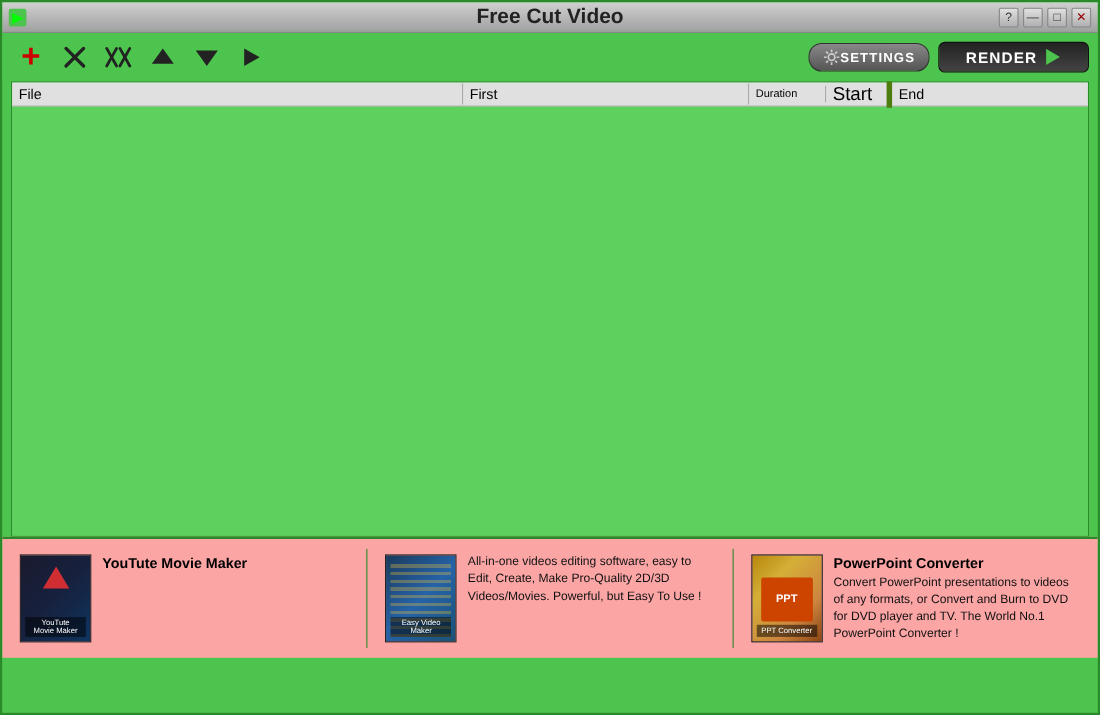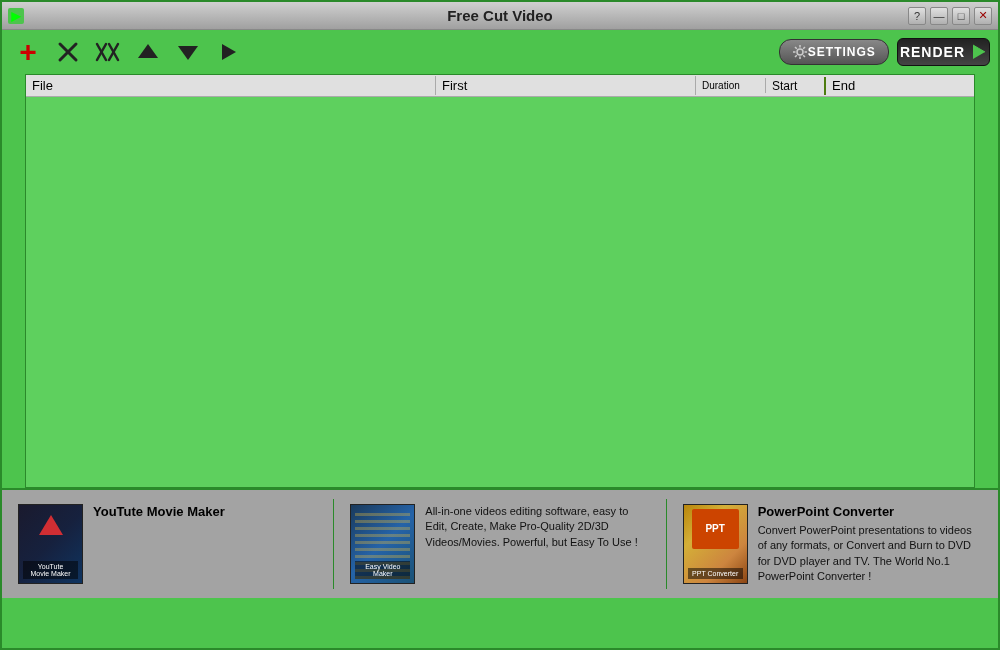--- a/index.html
+++ b/index.html
@@ -25,21 +25,21 @@
     }
     .titlebar-icon {
       width: 16px;
       height: 16px;
       background: #4dc44d;
       border-radius: 2px;
       display: flex; align-items: center; justify-content: center;
       font-size: 10px; font-weight: bold; color: white;
     }
     .titlebar-title {
-      font-size: 15px;
+      font-size: 19px;
       font-weight: bold;
       color: #222;
       position: absolute;
       left: 50%;
       transform: translateX(-50%);
     }
     .titlebar-controls {
       display: flex;
       gap: 4px;
       margin-left: auto;
@@ -93,31 +93,31 @@
       color: white;
       font-size: 12px;
       font-weight: bold;
       letter-spacing: 1px;
     }
     .render-btn {
       display: flex; align-items: center; gap: 4px;
       background: linear-gradient(to bottom, #222, #444);
       border: 1px solid #111;
       border-radius: 6px;
-      padding: 4px 2px;
+      padding: 4px 24px;
       cursor: pointer;
       color: white;
       font-size: 14px;
       font-weight: bold;
       letter-spacing: 1px;
     }
 
     
     .table-container {
-      margin: 0 23px;
+      margin: 0 8px;
       border: 1px solid #2a8a2a;
       background: #5ed05e;
     }
     .table-header {
       display: flex;
       background: #e0e0e0;
       border-bottom: 1px solid #aaa;
       height: 22px;
       align-items: center;
     }
@@ -135,38 +135,38 @@
       font-size: 13px;
     }
     .col-duration {
       width: 70px;
       border-right: 1px solid #aaa;
       padding: 2px 6px;
       font-size: 10px;
     }
     .col-start {
       width: 60px;
-      border-right: 2px solid #4d7c0f;
-      padding: 2px 6px;
-      font-size: 12px;
+      border-right: 5px solid #4d7c0f;
+      padding: 2px 6px;
+      font-size: 17px;
     }
     .col-end {
       flex: 1;
       padding: 2px 6px;
       font-size: 13px;
     }
     .table-body {
       height: 390px;
       background: #5ed05e;
     }
 
     
     .promo-section {
       height: 110px;
-      background: #a3a3a3;
+      background: #fca5a5;
       display: flex;
       align-items: center;
       padding: 8px 16px;
       gap: 16px;
       border-top: 2px solid #2a8a2a;
     }
     .promo-item {
       display: flex;
       align-items: flex-start;
       gap: 10px;
@@ -325,21 +325,21 @@
       <p>All-in-one videos editing software, easy to Edit, Create, Make Pro-Quality 2D/3D Videos/Movies.
 
 Powerful, but Easy To Use !</p>
     </div>
   </div>
 
   <div class="promo-divider"></div>
 
   <div class="promo-item">
     <div class="promo-img promo-img-ppt">
-      <div style="position:absolute;top:4px;left:8px;right:8px;height:40px;background:#cc4400;border-radius:2px;display:flex;align-items:center;justify-content:center;color:white;font-size:10px;font-weight:bold;">PPT</div>
+      <div style="position:absolute;top:20px;left:8px;right:8px;height:40px;background:#cc4400;border-radius:2px;display:flex;align-items:center;justify-content:center;color:white;font-size:10px;font-weight:bold;">PPT</div>
       <div style="position:absolute;bottom:4px;left:4px;right:4px;background:rgba(0,0,0,0.5);color:white;font-size:7px;text-align:center;padding:2px;">PPT Converter</div>
     </div>
     <div class="promo-text">
       <h3>PowerPoint Converter</h3>
       <p>Convert PowerPoint presentations to videos of any formats, or Convert and Burn to DVD for DVD player and TV.
 
 The World No.1 PowerPoint Converter !</p>
     </div>
   </div>
 </div>

